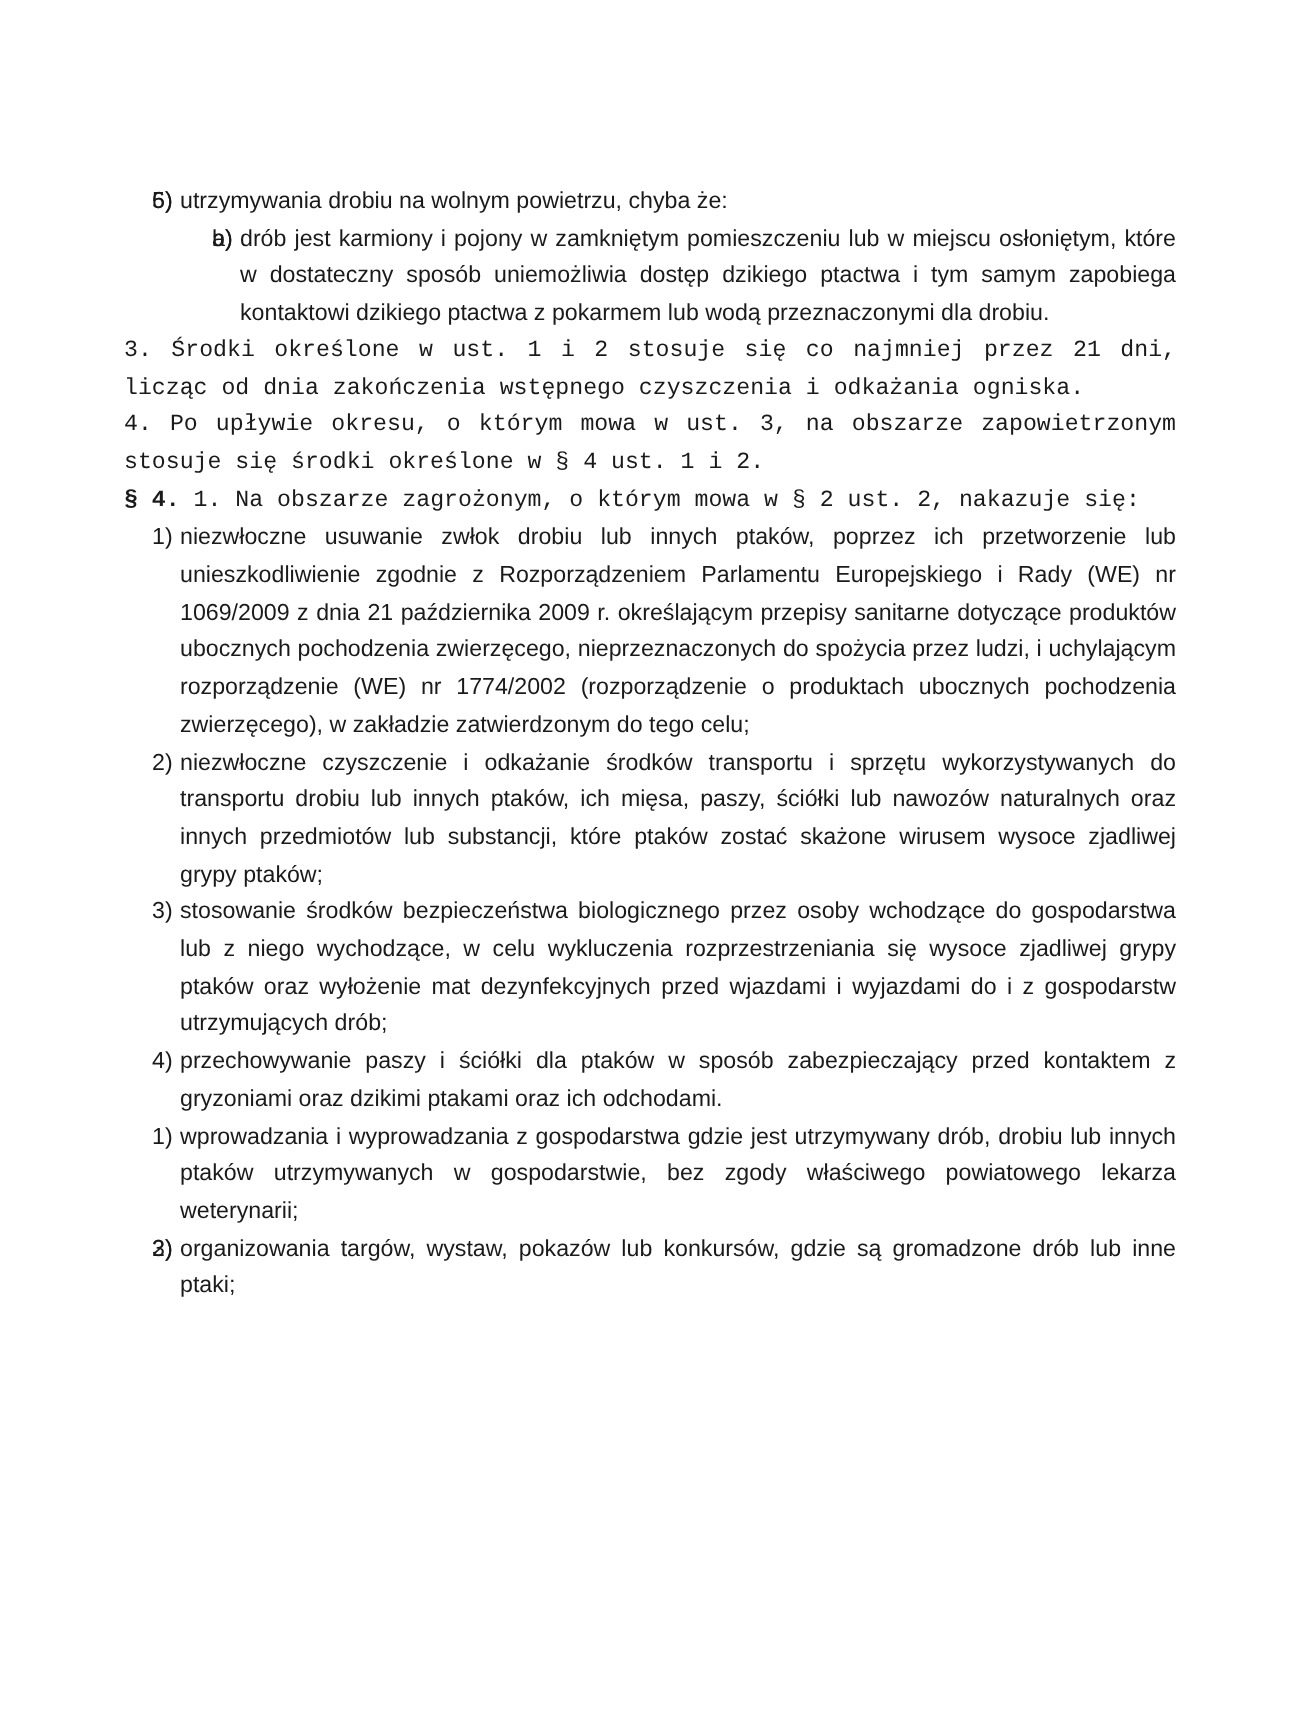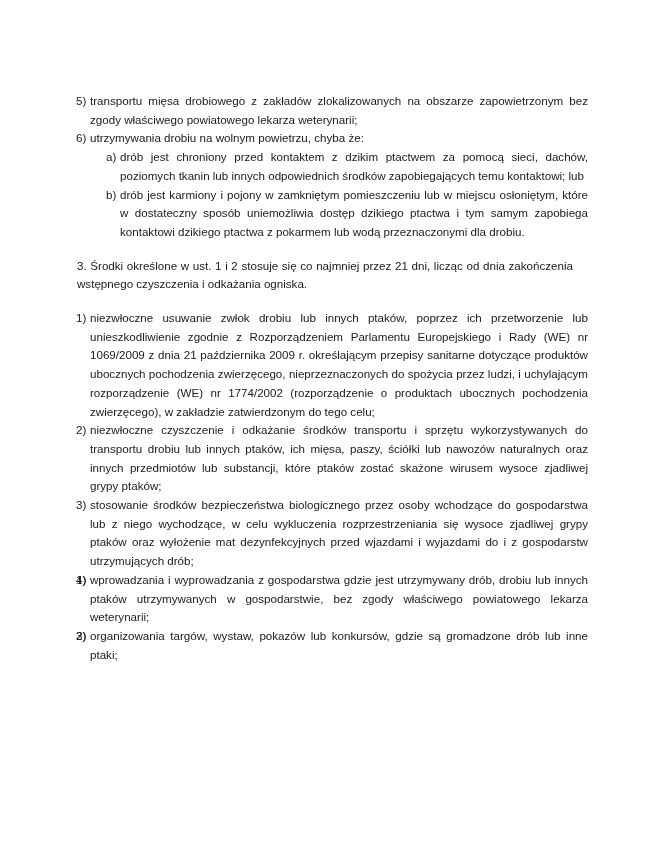--- a/index.html
+++ b/index.html
@@ -2,65 +2,66 @@
 <html><head>
 <meta charset="utf-8">
 <style>
   html, body { margin: 0; padding: 0; background: #ffffff; }
   body { width: 655px; height: 857px; position: relative; overflow: hidden; }
   .page {
     position: absolute; left: 62px; top: 92px; width: 526px;
     font-family: "Liberation Sans", sans-serif;
     font-size: 11.6px; line-height: 18.7px; color: #1a1a1a;
   }
-  .p { text-align: justify; text-align-last: left; margin: 15px; }
+  .p { text-align: justify; text-align-last: left; margin: 0; font-family: Liberation Mono, monospace; }
   .item { position: relative; text-align: justify; text-align-last: left; }
   .item .num { position: absolute; top: 0; }
   .l1 { padding-left: 28px; }
   .l1 .num { left: 14px; }
   .l2 { padding-left: 58px; }
   .l2 .num { left: 44px; }
   .l1 .num, .l2 .num { width: 14px; white-space: nowrap; }
   .bold { font-weight: bold; }
 </style>
 </head>
 <body>
 
 <div class="page">
   <div class="item l1">
     <span class="num">5)</span>
-    <span>transportu mięsa drobiowego z zakładów zlokalizowanych na obszarze zapowietrzonym bez zgody właściwego powiatowego lekarza weterynarii;</span>
   </div>
   <div class="item l1">
     <span class="num">6)</span>
     <span>utrzymywania drobiu na wolnym powietrzu, chyba że:</span>
   </div>
   <div class="item l2">
     <span class="num">a)</span>
-    <span>drób jest chroniony przed kontaktem z dzikim ptactwem za pomocą sieci, dachów, poziomych tkanin lub innych odpowiednich środków zapobiegających temu kontaktowi; lub</span>
   </div>
   <div class="item l2">
     <span class="num">b)</span>
     <span>drób jest karmiony i pojony w zamkniętym pomieszczeniu lub w miejscu osłoniętym, które w dostateczny sposób uniemożliwia dostęp dzikiego ptactwa i tym samym zapobiega kontaktowi dzikiego ptactwa z pokarmem lub wodą przeznaczonymi dla drobiu.</span>
   </div>
   <p class="p">3. Środki określone w ust. 1 i 2 stosuje się co najmniej przez 21 dni, licząc od dnia zakończenia wstępnego czyszczenia i odkażania ogniska.</p>
+  <p class="p">4. Po upływie okresu, o którym mowa w ust. 3, na obszarze zapowietrzonym stosuje się środki określone w § 4 ust. 1 i 2.</p>
+  <p class="p"><span class="bold">§ 4.</span><span> 1. Na obszarze zagrożonym, o którym mowa w § 2 ust. 2, nakazuje się:</span></p>
   <div class="item l1">
     <span class="num">1)</span>
     <span>niezwłoczne usuwanie zwłok drobiu lub innych ptaków, poprzez ich przetworzenie lub unieszkodliwienie zgodnie z Rozporządzeniem Parlamentu Europejskiego i Rady (WE) nr 1069/2009 z dnia 21 października 2009 r. określającym przepisy sanitarne dotyczące produktów ubocznych pochodzenia zwierzęcego, nieprzeznaczonych do spożycia przez ludzi, i uchylającym rozporządzenie (WE) nr 1774/2002 (rozporządzenie o produktach ubocznych pochodzenia zwierzęcego), w zakładzie zatwierdzonym do tego celu;</span>
   </div>
   <div class="item l1">
     <span class="num">2)</span>
     <span>niezwłoczne czyszczenie i odkażanie środków transportu i sprzętu wykorzystywanych do transportu drobiu lub innych ptaków, ich mięsa, paszy, ściółki lub nawozów naturalnych oraz innych przedmiotów lub substancji, które ptaków zostać skażone wirusem wysoce zjadliwej grypy ptaków;</span>
   </div>
   <div class="item l1">
     <span class="num">3)</span>
     <span>stosowanie środków bezpieczeństwa biologicznego przez osoby wchodzące do gospodarstwa lub z niego wychodzące, w celu wykluczenia rozprzestrzeniania się wysoce zjadliwej grypy ptaków oraz wyłożenie mat dezynfekcyjnych przed wjazdami i wyjazdami do i z gospodarstw utrzymujących drób;</span>
   </div>
   <div class="item l1">
     <span class="num">4)</span>
+    <span>przechowywanie paszy i ściółki dla ptaków w sposób zabezpieczający przed kontaktem z gryzoniami oraz dzikimi ptakami oraz ich odchodami.</span>
   </div>
   <div class="item l1">
     <span class="num">1)</span>
     <span>wprowadzania i wyprowadzania z gospodarstwa gdzie jest utrzymywany drób, drobiu lub innych ptaków utrzymywanych w gospodarstwie, bez zgody właściwego powiatowego lekarza weterynarii;</span>
   </div>
   <div class="item l1">
     <span class="num">2)</span>
   </div>
   <div class="item l1">
     <span class="num">3)</span>

